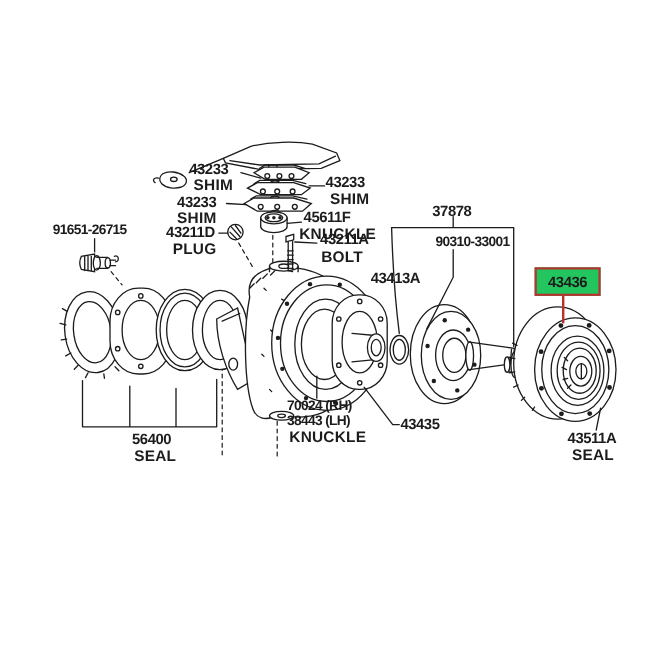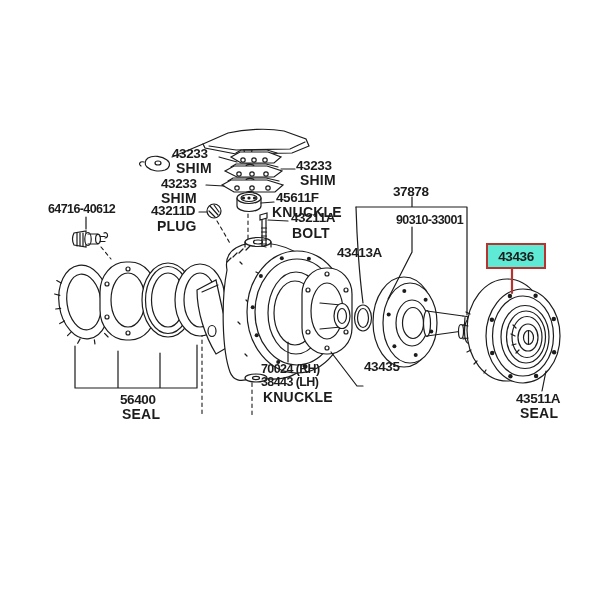--- a/index.html
+++ b/index.html
@@ -8,21 +8,21 @@
     font-family:"Liberation Sans", sans-serif; color:#1c1c1c; overflow:hidden;border-radius:14px;
   }
   .art { position:absolute; left:0; top:0; }
   .lbl { position:absolute; font-weight:bold; white-space:nowrap; line-height:1; color:#1c1c1c; }
   .pn    { font-size:13.5px; letter-spacing:-0.4px; }
   .pn-sm { font-size:12.5px; letter-spacing:-0.6px; }
   .sub   { font-size:14px;   letter-spacing:0.2px; }
   .redbox {
     position:absolute; left:486px; top:243px; width:56px; height:22px;
     border:2px solid #b5342f; display:flex; align-items:center; justify-content:center;
-    background:#5eead4;
+    background:#22c55e;
   }
 </style>
 </head>
 <body>
 
 <div class="stage">
 
 <svg class="art" width="600" height="600" viewBox="0 0 600 600" stroke="#1c1c1c" stroke-width="1.2" fill="none" stroke-linecap="round">
 
   <g stroke-dasharray="3.5,3.5" stroke-width="1.1">
@@ -246,21 +246,21 @@
 
 <div class="lbl pn" style="left:172px;top:147px">43233</div>
 <div class="lbl sub" style="left:176px;top:161px">SHIM</div>
 
 <div class="lbl pn" style="left:296px;top:159px">43233</div>
 <div class="lbl sub" style="left:300px;top:173px">SHIM</div>
 
 <div class="lbl pn" style="left:161px;top:177px">43233</div>
 <div class="lbl sub" style="left:161px;top:191px">SHIM</div>
 
-<div class="lbl pn-sm" style="left:48px;top:203px">64716-40612</div>
+<div class="lbl pn-sm" style="left:48px;top:203px">91651-26715</div>
 
 <div class="lbl pn" style="left:151px;top:204px">43211D</div>
 <div class="lbl sub" style="left:157px;top:219px">PLUG</div>
 
 <div class="lbl pn" style="left:276px;top:191px">45611F</div>
 <div class="lbl sub" style="left:272px;top:205px">KNUCKLE</div>
 
 <div class="lbl pn" style="left:291px;top:211px">43211A</div>
 <div class="lbl sub" style="left:292px;top:226px">BOLT</div>
 
@@ -272,18 +272,18 @@
   <span class="pn" style="font-weight:bold">43436</span>
 </div>
 
 <div class="lbl pn" style="left:120px;top:393px">56400</div>
 <div class="lbl sub" style="left:122px;top:407px">SEAL</div>
 
 <div class="lbl pn-sm" style="left:261px;top:363px">70024 (RH)</div>
 <div class="lbl pn-sm" style="left:261px;top:376px">38443 (LH)</div>
 <div class="lbl sub" style="left:263px;top:390px">KNUCKLE</div>
 
-<div class="lbl pn" style="left:364px;top:360px">43435</div>
+<div class="lbl pn" style="left:364px;top:379px">43435</div>
 
 <div class="lbl pn" style="left:516px;top:392px">43511A</div>
 <div class="lbl sub" style="left:520px;top:406px">SEAL</div>
 
 </div>
 
 </body></html>

